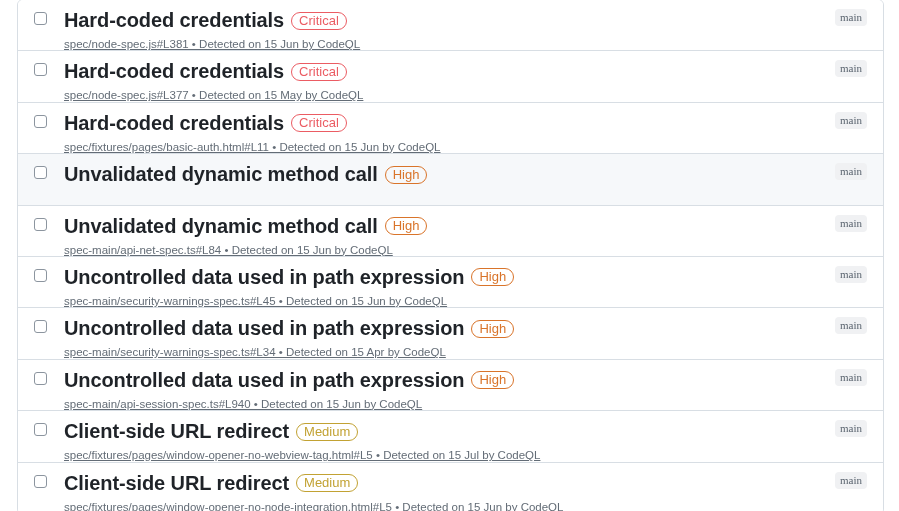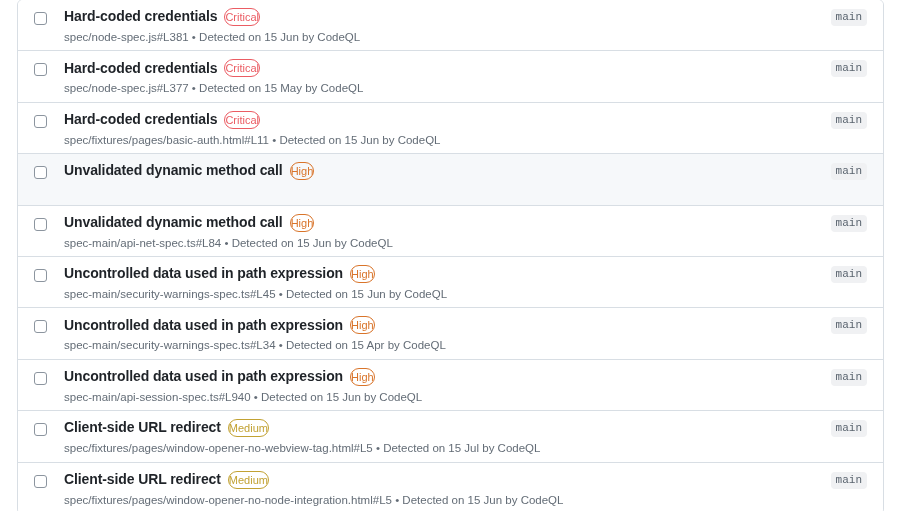--- a/index.html
+++ b/index.html
@@ -63,58 +63,59 @@
   }
 
   .row-title-line {
     display: flex;
     align-items: center;
     gap: 7px;
     line-height: 1.25;
   }
 
   .alert-title {
-    font-size: 14px;
+    font-size: 20px;
     font-weight: 700;
     color: #1f2328;
     letter-spacing: -0.1px;
     white-space: nowrap;
     cursor: pointer;
   }
 
   .severity-pill {
     display: inline-block;
-    font-size: 11px;
+    font-size: 13px;
     line-height: 16px;
     font-weight: 500;
-    padding: 0 0;
+    padding: 0 7px;
     border-radius: 2em;
     border: 1px solid currentColor;
     white-space: nowrap;
     position: relative;
     top: 0px;
   }
   .sev-critical { color: #eb5c63; }
   .sev-high     { color: #d9742a; }
   .sev-medium   { color: #c2a233; text-align: center; }
 
   .alert-meta {
     margin-top: 3px;
     font-size: 11.5px;
     line-height: 1.4;
     color: #636c76;
     white-space: nowrap;
     overflow: hidden;
     text-overflow: ellipsis;
+    text-decoration: underline;
   }
 
   .branch-badge {
     flex: 0 0 auto;
     margin-top: 1px;
-    font-family: Liberation Mono, monospace;
+    font-family: Liberation Serif, serif;
     font-size: 11px;
     line-height: 17px;
     color: #59636e;
     background: #f0f1f3;
     border-radius: 4px;
     padding: 0 5px;
     white-space: nowrap;
     cursor: pointer;
   }
 </style>

